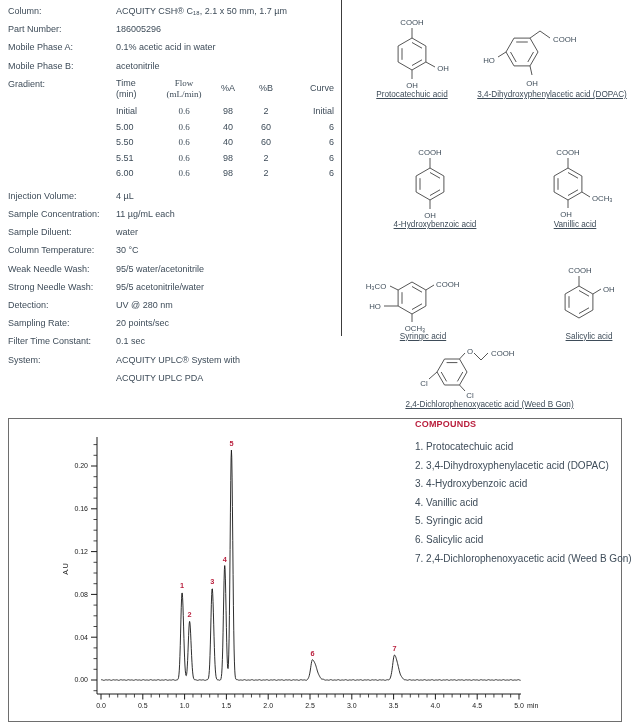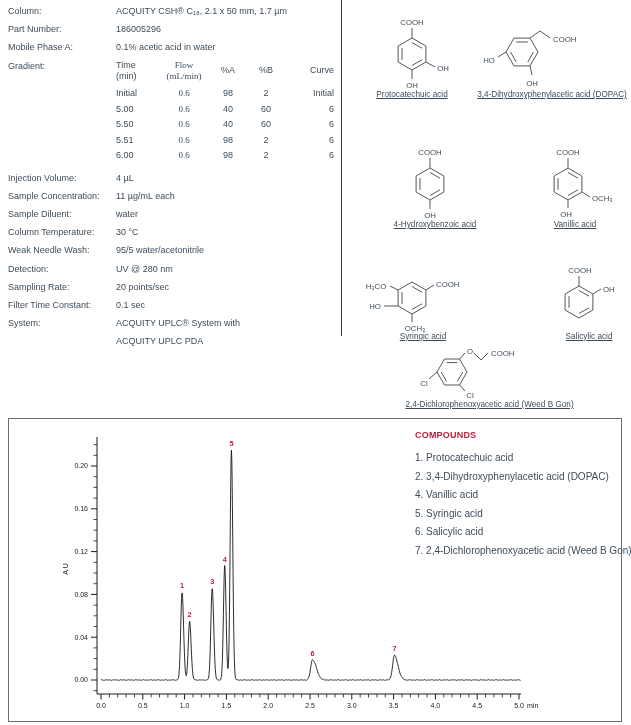--- a/index.html
+++ b/index.html
@@ -25,21 +25,21 @@
   #structures{position:absolute;left:342px;top:0;width:289px;height:416px;}
   .struct{position:absolute;text-align:center;}
   .struct svg{display:block;margin:0 auto;}
   .struct .sname{font-size:8.2px;line-height:10px;white-space:nowrap;text-decoration:underline;}
   .chem{font-size:7.8px;fill:#3e4c59;font-family:"Liberation Sans","DejaVu Sans",sans-serif;}
   .bond{stroke:#565656;stroke-width:1;fill:none;}
   .ringpoly{stroke:#565656;stroke-width:1;fill:none;}
   
   #chrom-box{position:absolute;left:8px;top:418px;width:612px;height:302px;border:1px solid #6e6e6e;background:#fff;}
   #chrom-svg{position:absolute;left:0;top:0;}
-  #legend{position:absolute;left:406px;top:11px;width:200px;}
+  #legend{position:absolute;left:406px;top:0;width:200px;}
   #legend-title{color:#b91e3c;font-weight:bold;font-size:9px;letter-spacing:.2px;margin-bottom:9px;}
   .legend-item{font-size:10px;line-height:18.6px;color:#3e4c59;white-space:nowrap;}
 </style>
 </head>
 <body>
 
 <div id="conditions">
   <div id="cond-rows-top">
       <div class="cond-row">
         <span class="cond-label">Column:</span>
@@ -50,20 +50,26 @@
       <div class="cond-row">
         <span class="cond-label">Part Number:</span>
         <div class="cond-value">
           <div>186005296</div>
         </div>
       </div>
       <div class="cond-row">
         <span class="cond-label">Mobile Phase A:</span>
         <div class="cond-value">
           <div>0.1% acetic acid in water</div>
+        </div>
+      </div>
+      <div class="cond-row">
+        <span class="cond-label">Mobile Phase B:</span>
+        <div class="cond-value">
+          <div>acetonitrile</div>
         </div>
       </div>
     </div>
 
   <div class="cond-row">
     <span class="cond-label">Gradient:</span>
     <div class="cond-value">
       <table id="gradient-table">
         <thead>
             <tr id="grad-head">
@@ -149,20 +155,26 @@
       <div class="cond-row">
         <span class="cond-label">Column Temperature:</span>
         <div class="cond-value">
           <div>30 °C</div>
         </div>
       </div>
       <div class="cond-row">
         <span class="cond-label">Weak Needle Wash:</span>
         <div class="cond-value">
           <div>95/5 water/acetonitrile</div>
+        </div>
+      </div>
+      <div class="cond-row">
+        <span class="cond-label">Strong Needle Wash:</span>
+        <div class="cond-value">
+          <div>95/5 acetonitrile/water</div>
         </div>
       </div>
       <div class="cond-row">
         <span class="cond-label">Detection:</span>
         <div class="cond-value">
           <div>UV @ 280 nm</div>
         </div>
       </div>
       <div class="cond-row">
         <span class="cond-label">Sampling Rate:</span>
@@ -423,19 +435,20 @@
       <text x="215.728" y="142.51" font-size="7.3" text-anchor="middle" fill="#b91e3c" font-weight="bold" font-family="&quot;Liberation Sans&quot;,&quot;DejaVu Sans&quot;,sans-serif">4</text>
       <text x="222.416" y="26.950000000000017" font-size="7.3" text-anchor="middle" fill="#b91e3c" font-weight="bold" font-family="&quot;Liberation Sans&quot;,&quot;DejaVu Sans&quot;,sans-serif">5</text>
       <text x="303.508" y="236.67000000000002" font-size="7.3" text-anchor="middle" fill="#b91e3c" font-weight="bold" font-family="&quot;Liberation Sans&quot;,&quot;DejaVu Sans&quot;,sans-serif">6</text>
       <text x="385.436" y="232.39" font-size="7.3" text-anchor="middle" fill="#b91e3c" font-weight="bold" font-family="&quot;Liberation Sans&quot;,&quot;DejaVu Sans&quot;,sans-serif">7</text>
     </svg>
   <div id="legend">
     <div id="legend-title">COMPOUNDS</div>
     <div id="legend-items">
         <div class="legend-item">1. Protocatechuic acid</div>
         <div class="legend-item">2. 3,4-Dihydroxyphenylacetic acid (DOPAC)</div>
+        <div class="legend-item">3. 4-Hydroxybenzoic acid</div>
         <div class="legend-item">4. Vanillic acid</div>
         <div class="legend-item">5. Syringic acid</div>
         <div class="legend-item">6. Salicylic acid</div>
         <div class="legend-item">7. 2,4-Dichlorophenoxyacetic acid (Weed B Gon)</div>
       </div>
   </div>
 </div>
 
 </body></html>

